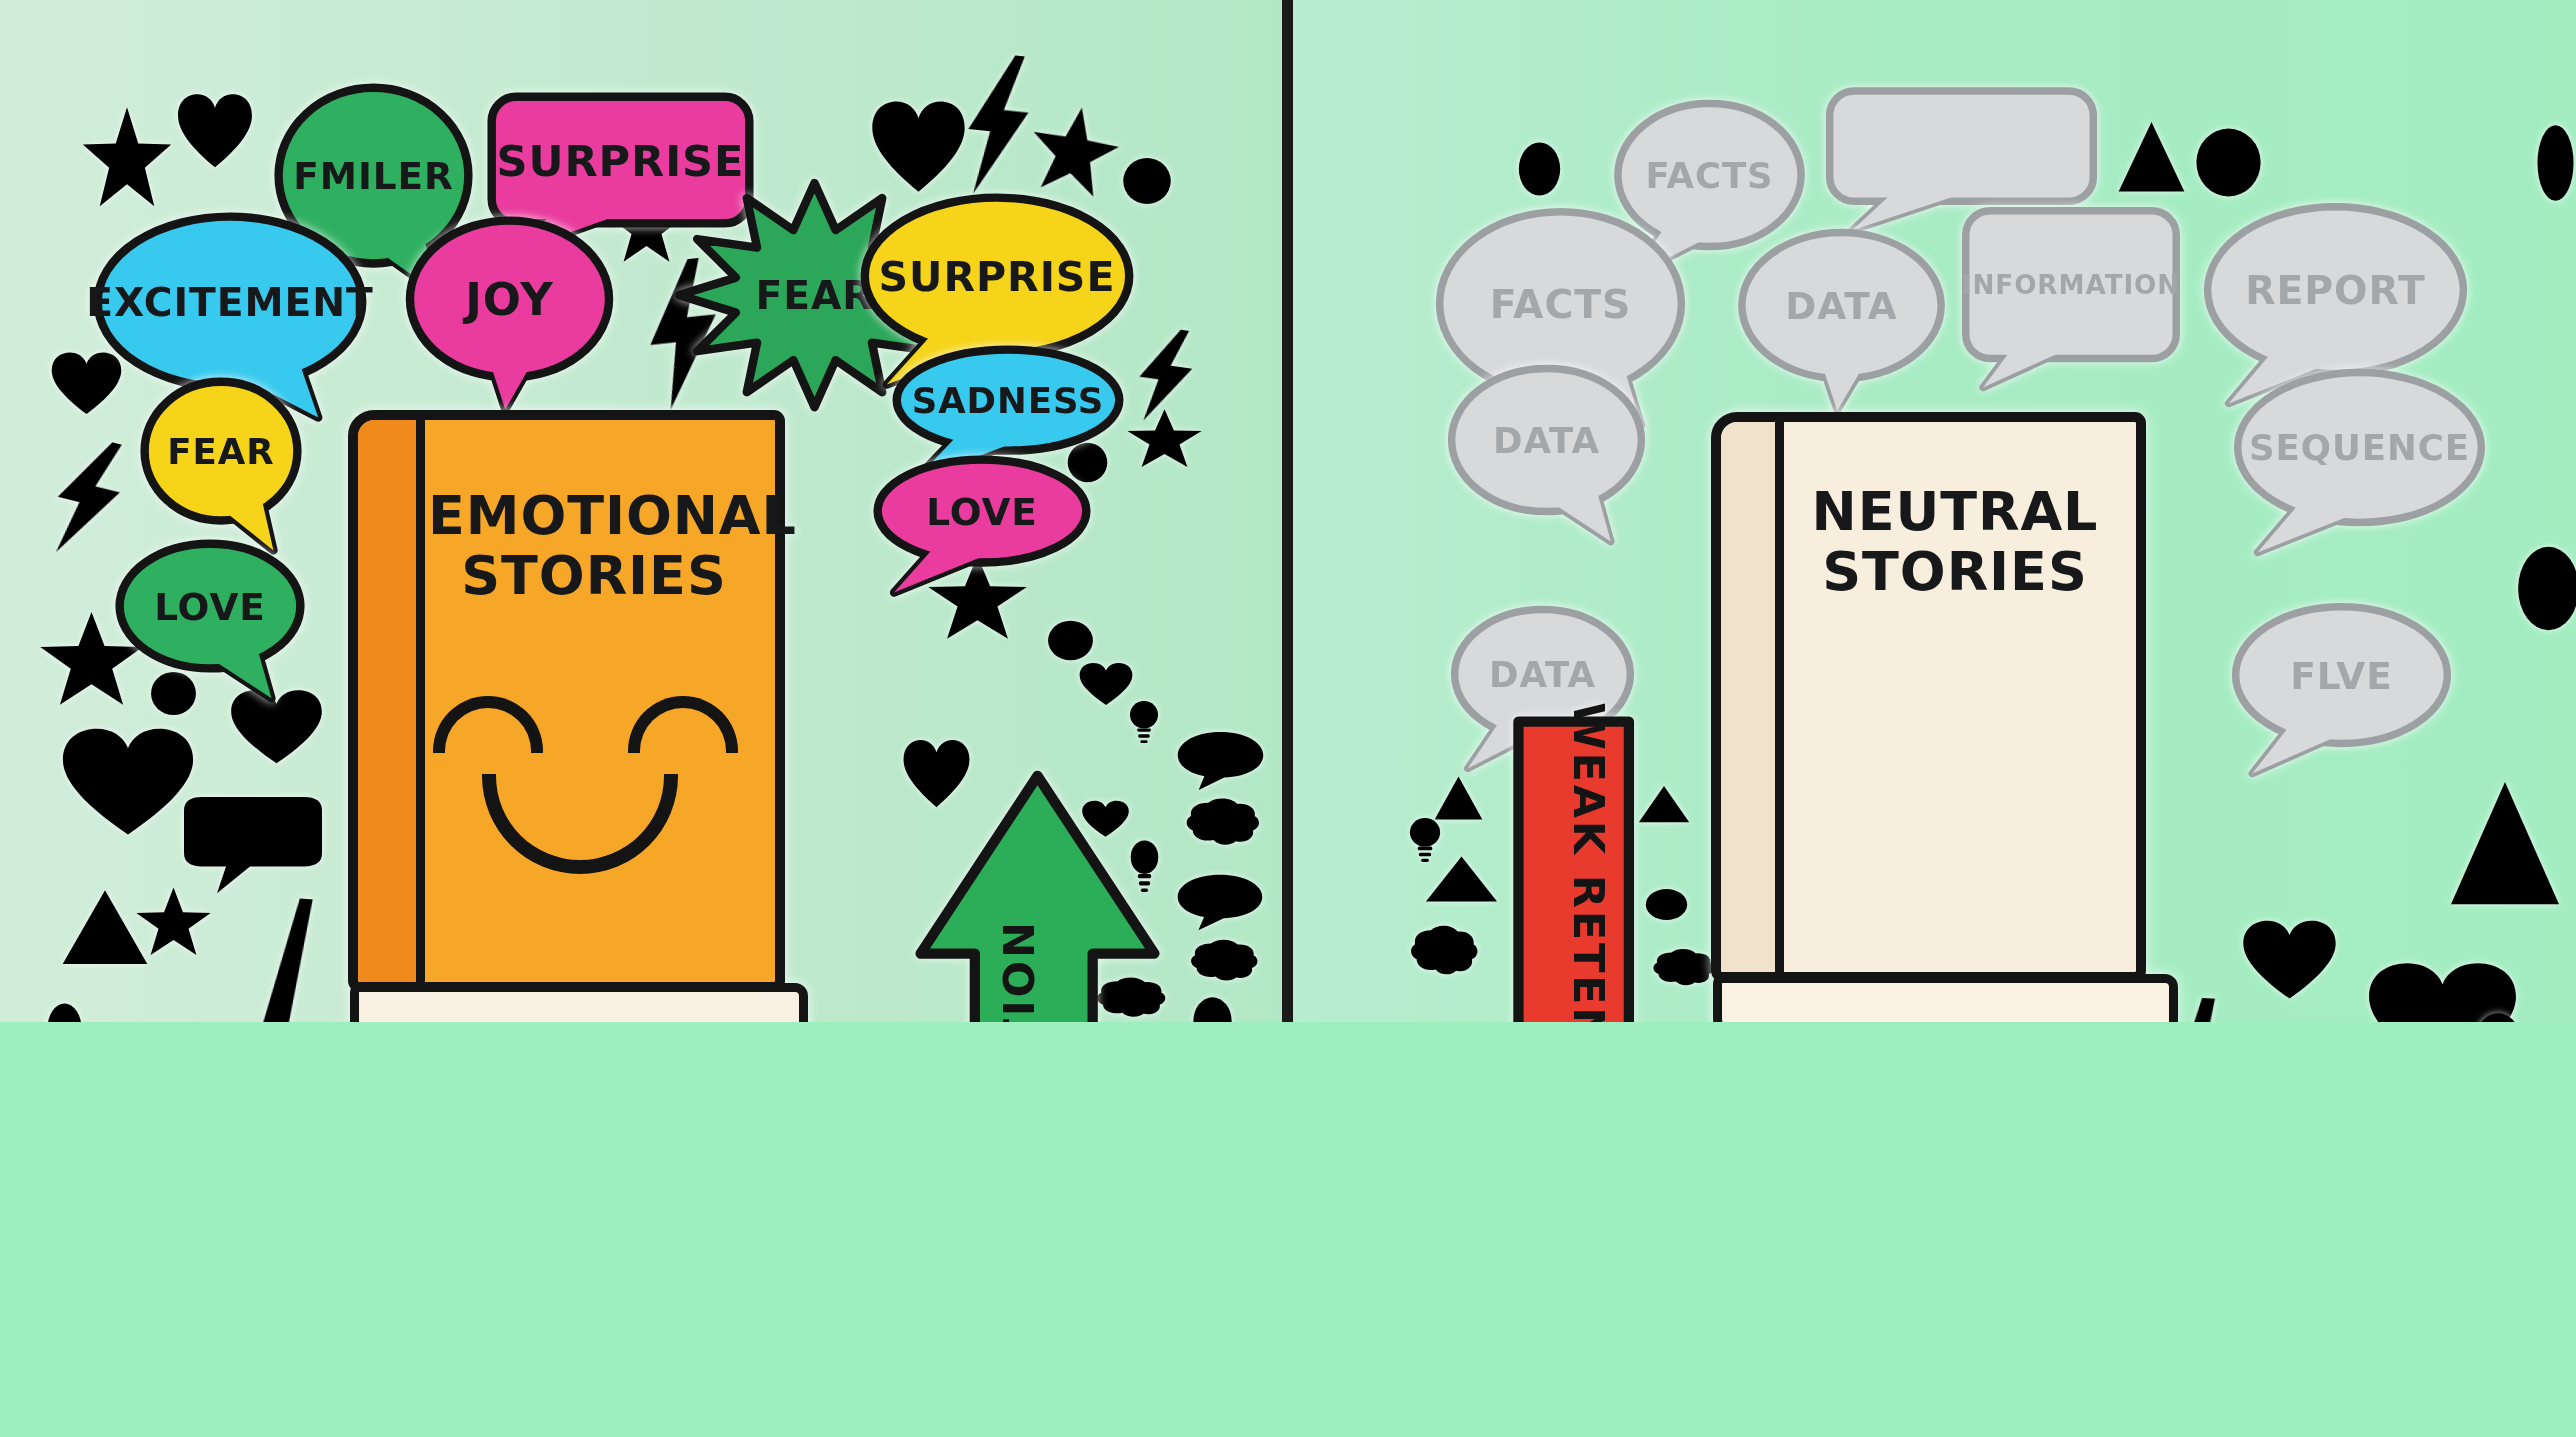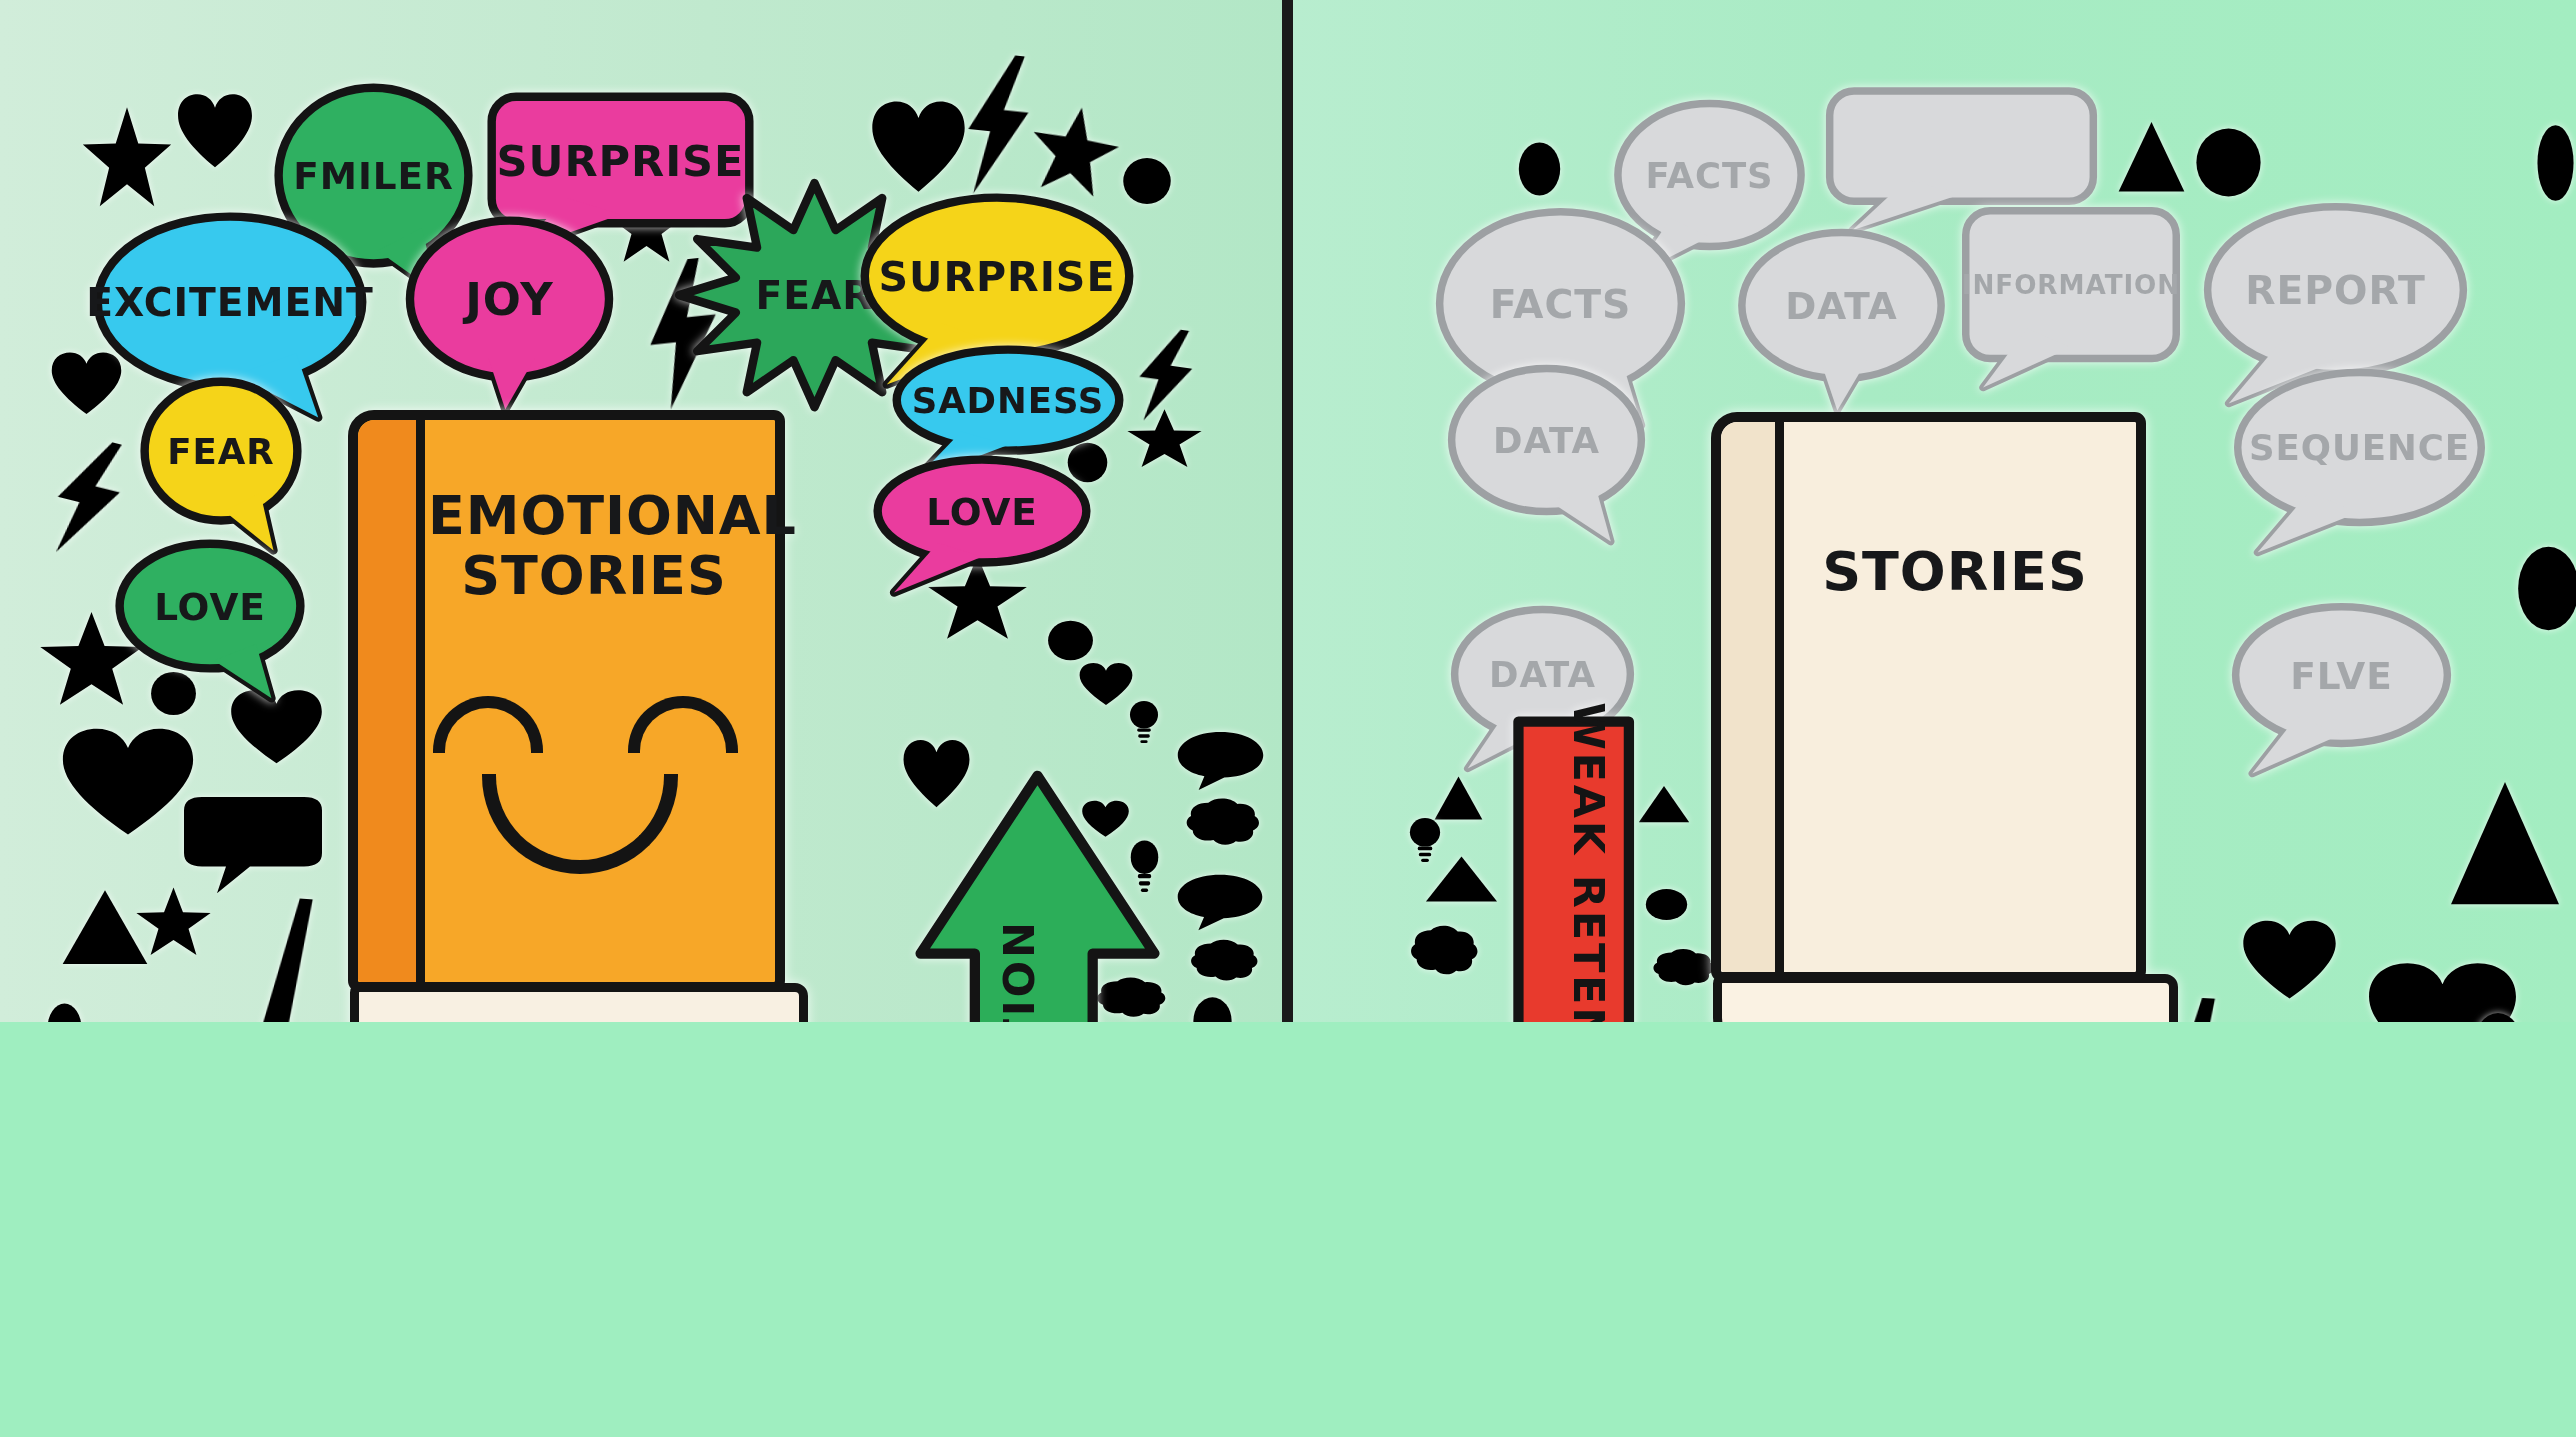--- a/index.html
+++ b/index.html
@@ -557,21 +557,21 @@
       <div class="eye" style="left:270px;top:276px;"></div>
       <div class="smile" style="left:124px;top:354px;"></div>
     </div>
   </div>
 
   <div class="book" style="left:1711px;top:412px;width:473px;height:655px;">
     <div class="pages" style="left:1.9px;top:562px;width:447px;height:67px;background:#faf2e3;border-radius:9.4px 13px 20.6px 41px;"></div>
     <div class="cover" style="left:0;top:0;width:415px;height:550px;background:#f8eedd;border-radius:26px 11.2px 11.2px 11.2px;">
       <div class="spine" style="width:54px;background:#f1e3cb;border-right:9.4px solid #141414;border-radius:17px 0 0 3.7px;"></div>
       <div class="book-title" style="left:66px;right:13px;top:60px;">
-        <br>
+        <span>NEUTRAL</span><br>
         <span>STORIES</span>
       </div>
     </div>
   </div>
 
   <svg class="arrow" style="left:915px;top:768px;" width="245" height="646" viewBox="0 0 262 690">
     <polygon points="131,8 256,198 190,198 190,680 64,680 64,198 6,198" fill="#2cae59"></polygon>
     <text x="127" y="448" transform="rotate(-90 127 448)" text-anchor="middle" font-size="46" font-weight="800" letter-spacing="3" fill="#141414">STRONG RETENTION</text>
   </svg>
 

